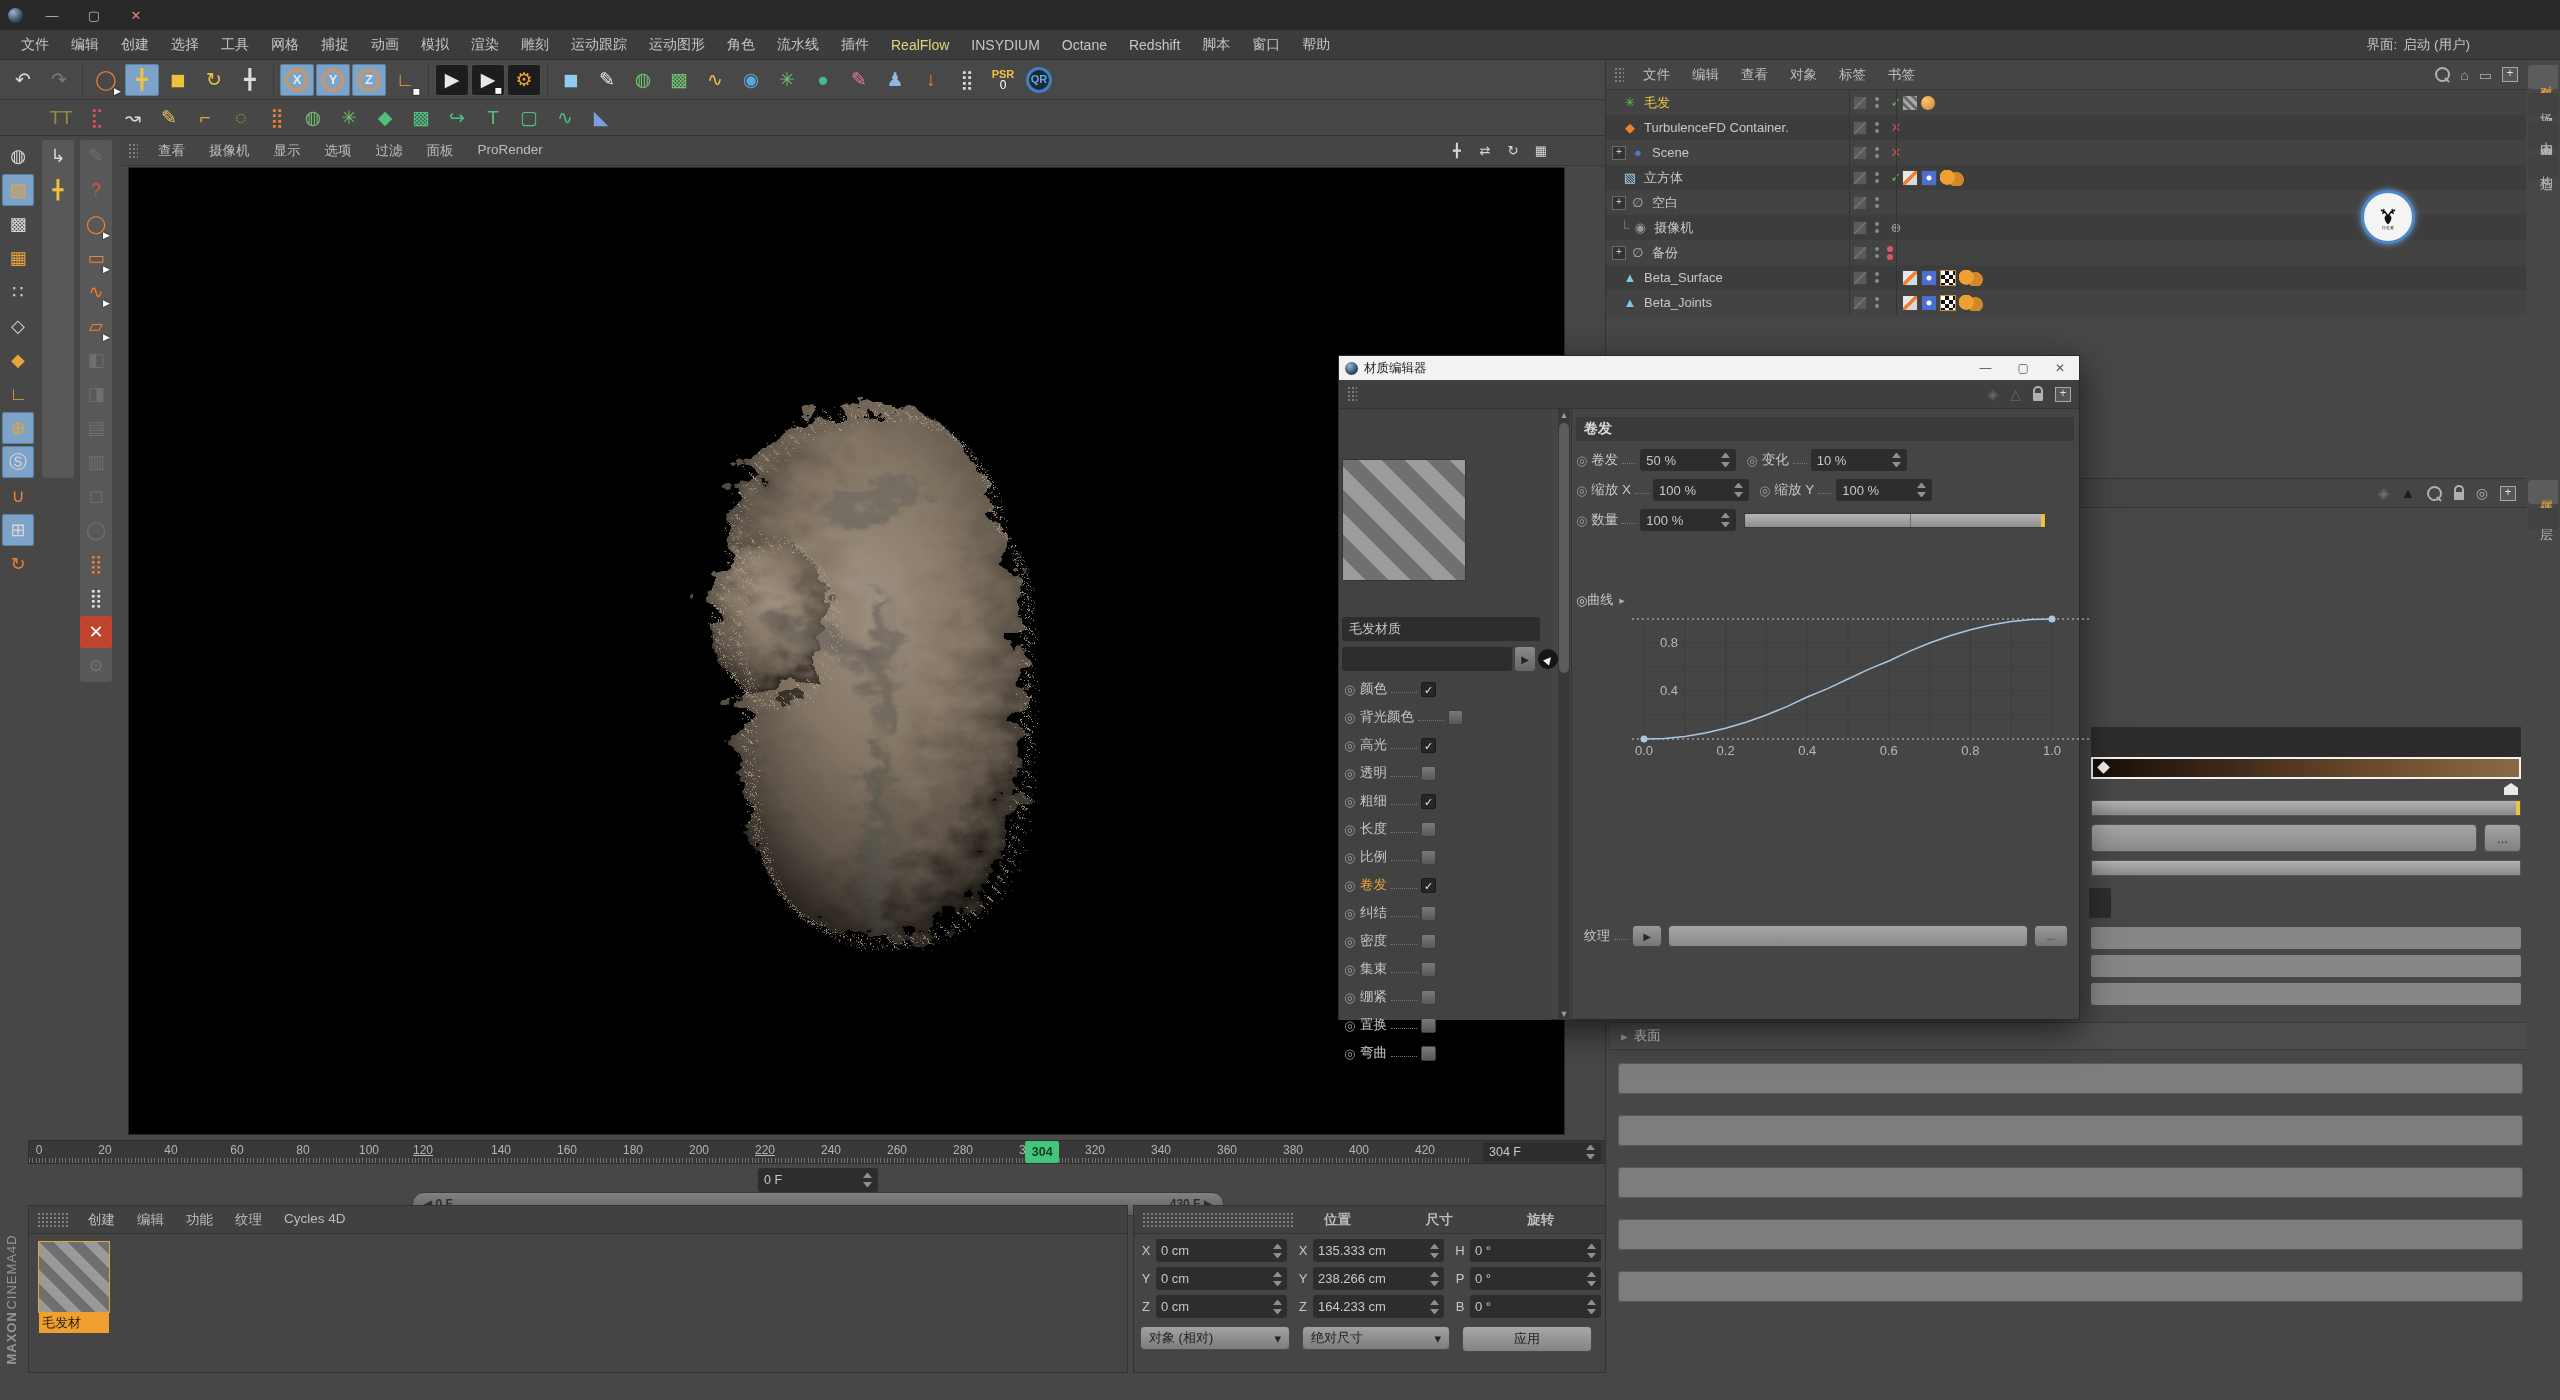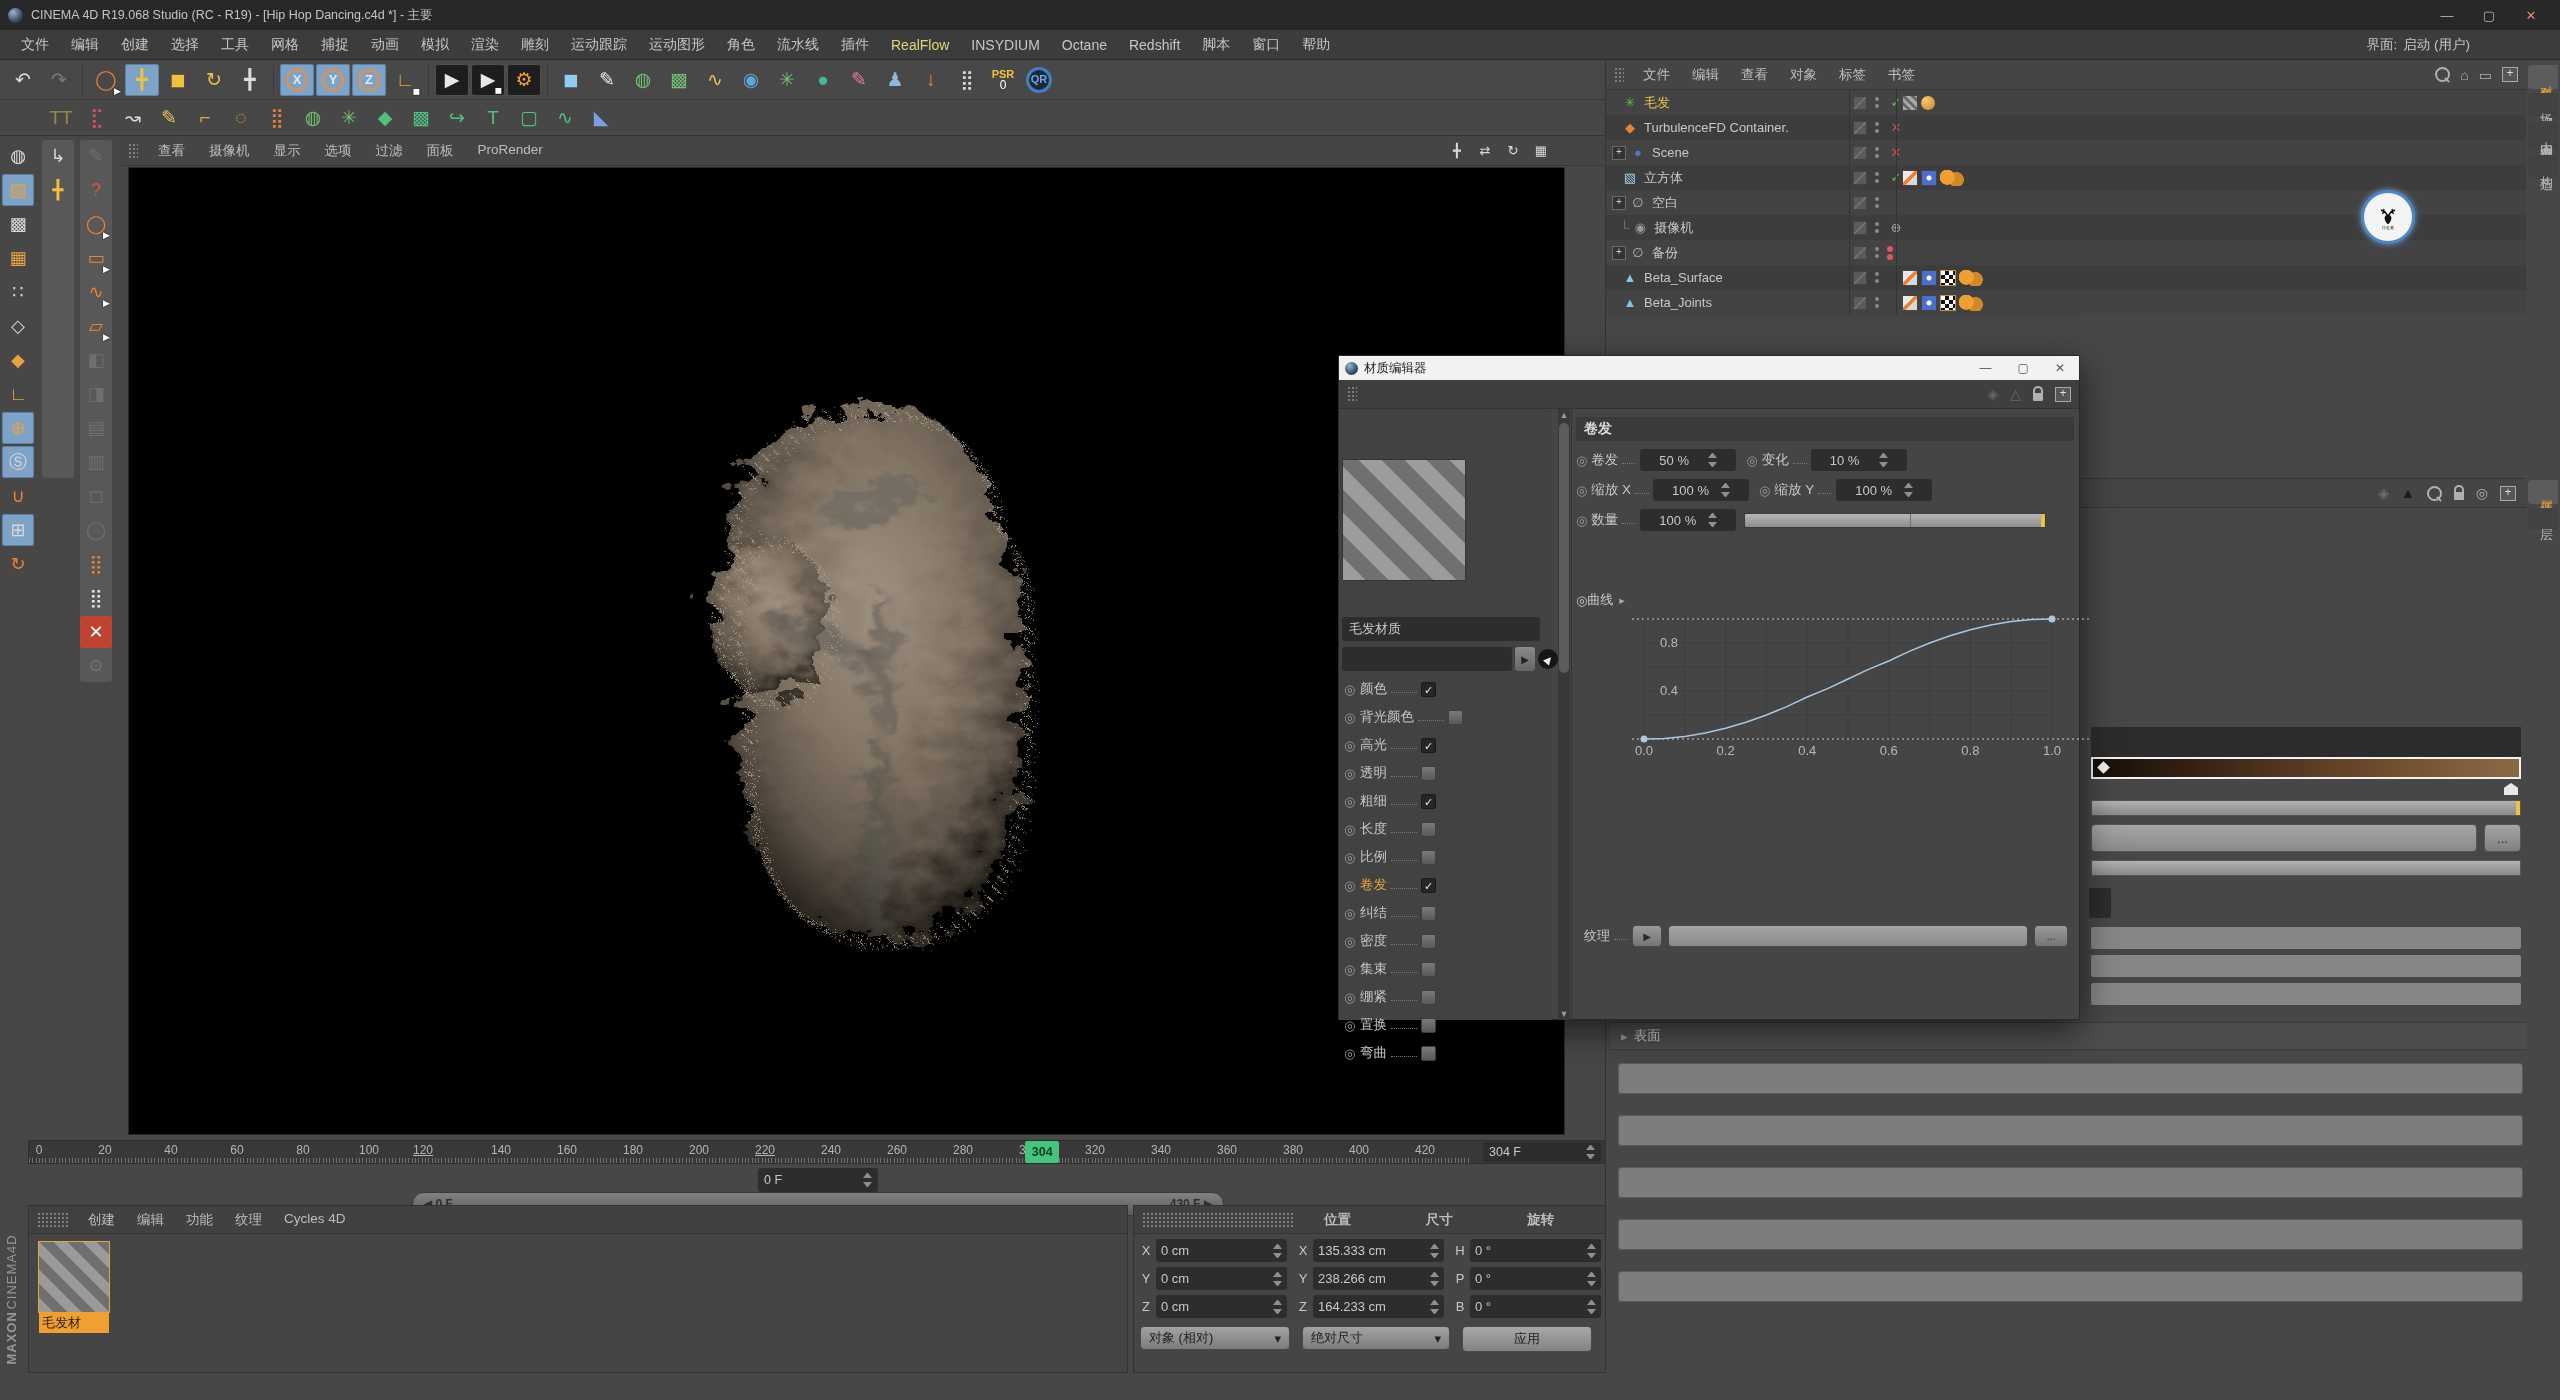--- a/index.html
+++ b/index.html
@@ -198,21 +198,21 @@
   #dscroll .ar{position:absolute;left:0;width:12px;height:12px;color:#999;font-size:9px;text-align:center;line-height:12px;}
   #ddivider{position:absolute;left:232px;top:0;width:1px;height:100%;background:#353535;}
   #dright{position:absolute;left:233px;top:0;width:509px;height:100%;}
   #dsection{position:absolute;left:4px;top:8px;width:498px;height:24px;background:#3a3a3a;display:flex;align-items:center;
             padding-left:8px;box-sizing:border-box;font-size:14px;font-weight:bold;color:#dadada;}
   .prow{position:absolute;left:4px;display:flex;align-items:center;}
   .prow .dot{color:#9a9a9a;font-size:13px;margin-right:4px;}
   .prow .plbl{font-size:13.5px;color:#c6c6c6;white-space:nowrap;}
   .prow .lead{width:14px;border-bottom:1px dotted #777;height:1px;margin:6px 4px 0 4px;}
   .pfield{width:96px;height:22px;background:#2d2d2d;border-radius:3px;display:flex;align-items:center;
-          justify-content:space-between;padding:0 19px;font-size:13px;color:#c8c8c8;box-sizing:border-box;}
+          justify-content:space-between;padding:0 6px;font-size:13px;color:#c8c8c8;box-sizing:border-box;}
   #amtslider{width:300px;height:13px;margin-left:8px;border:1px solid #3a3a3a;border-radius:2px;
              background:linear-gradient(#b6b6b6,#8d8d8d);position:relative;}
   #amtslider::after{content:"";position:absolute;right:0;top:0;width:4px;height:100%;background:#f0c23c;}
   #amtslider::before{content:"";position:absolute;left:55%;top:0;width:1px;height:100%;background:#707070;}
   #curverow{position:absolute;left:4px;top:182px;display:flex;align-items:center;}
   #texrow{position:absolute;left:12px;top:516px;display:flex;align-items:center;}
   .texbtn{width:30px;height:22px;border-radius:4px;background:linear-gradient(#9a9a9a,#757575);border:1px solid #4a4a4a;
           color:#2a2a2a;font-size:10px;display:flex;align-items:center;justify-content:center;box-sizing:border-box;}
   .texfield{width:360px;height:22px;border-radius:4px;background:linear-gradient(#a5a5a5,#8a8a8a);border:1px solid #4a4a4a;margin:0 6px;box-sizing:border-box;}
   
@@ -221,21 +221,20 @@
   #statusbar{position:absolute;left:0;top:1373px;width:2560px;height:27px;background:#3c3c3c;border-top:1px solid #2c2c2c;
              display:flex;align-items:center;padding-left:8px;box-sizing:border-box;font-size:13px;color:#c0c0c0;gap:8px;}
 </style>
 </head>
 <body>
 
 <div id="app">
 
   <div id="titlebar">
     <span id="appicon"></span>
-    <span id="wtitle">CINEMA 4D R19.068 Studio (RC - R19) - [Hip Hop Dancing.c4d *] - 主要</span>
     <span class="wbtn">—</span>
     <span class="wbtn">▢</span>
     <span class="wbtn close">✕</span>
   </div>
 
   <div id="menubar">
     <div id="menu-items">
         <span>文件</span>
         <span>编辑</span>
         <span>创建</span>

